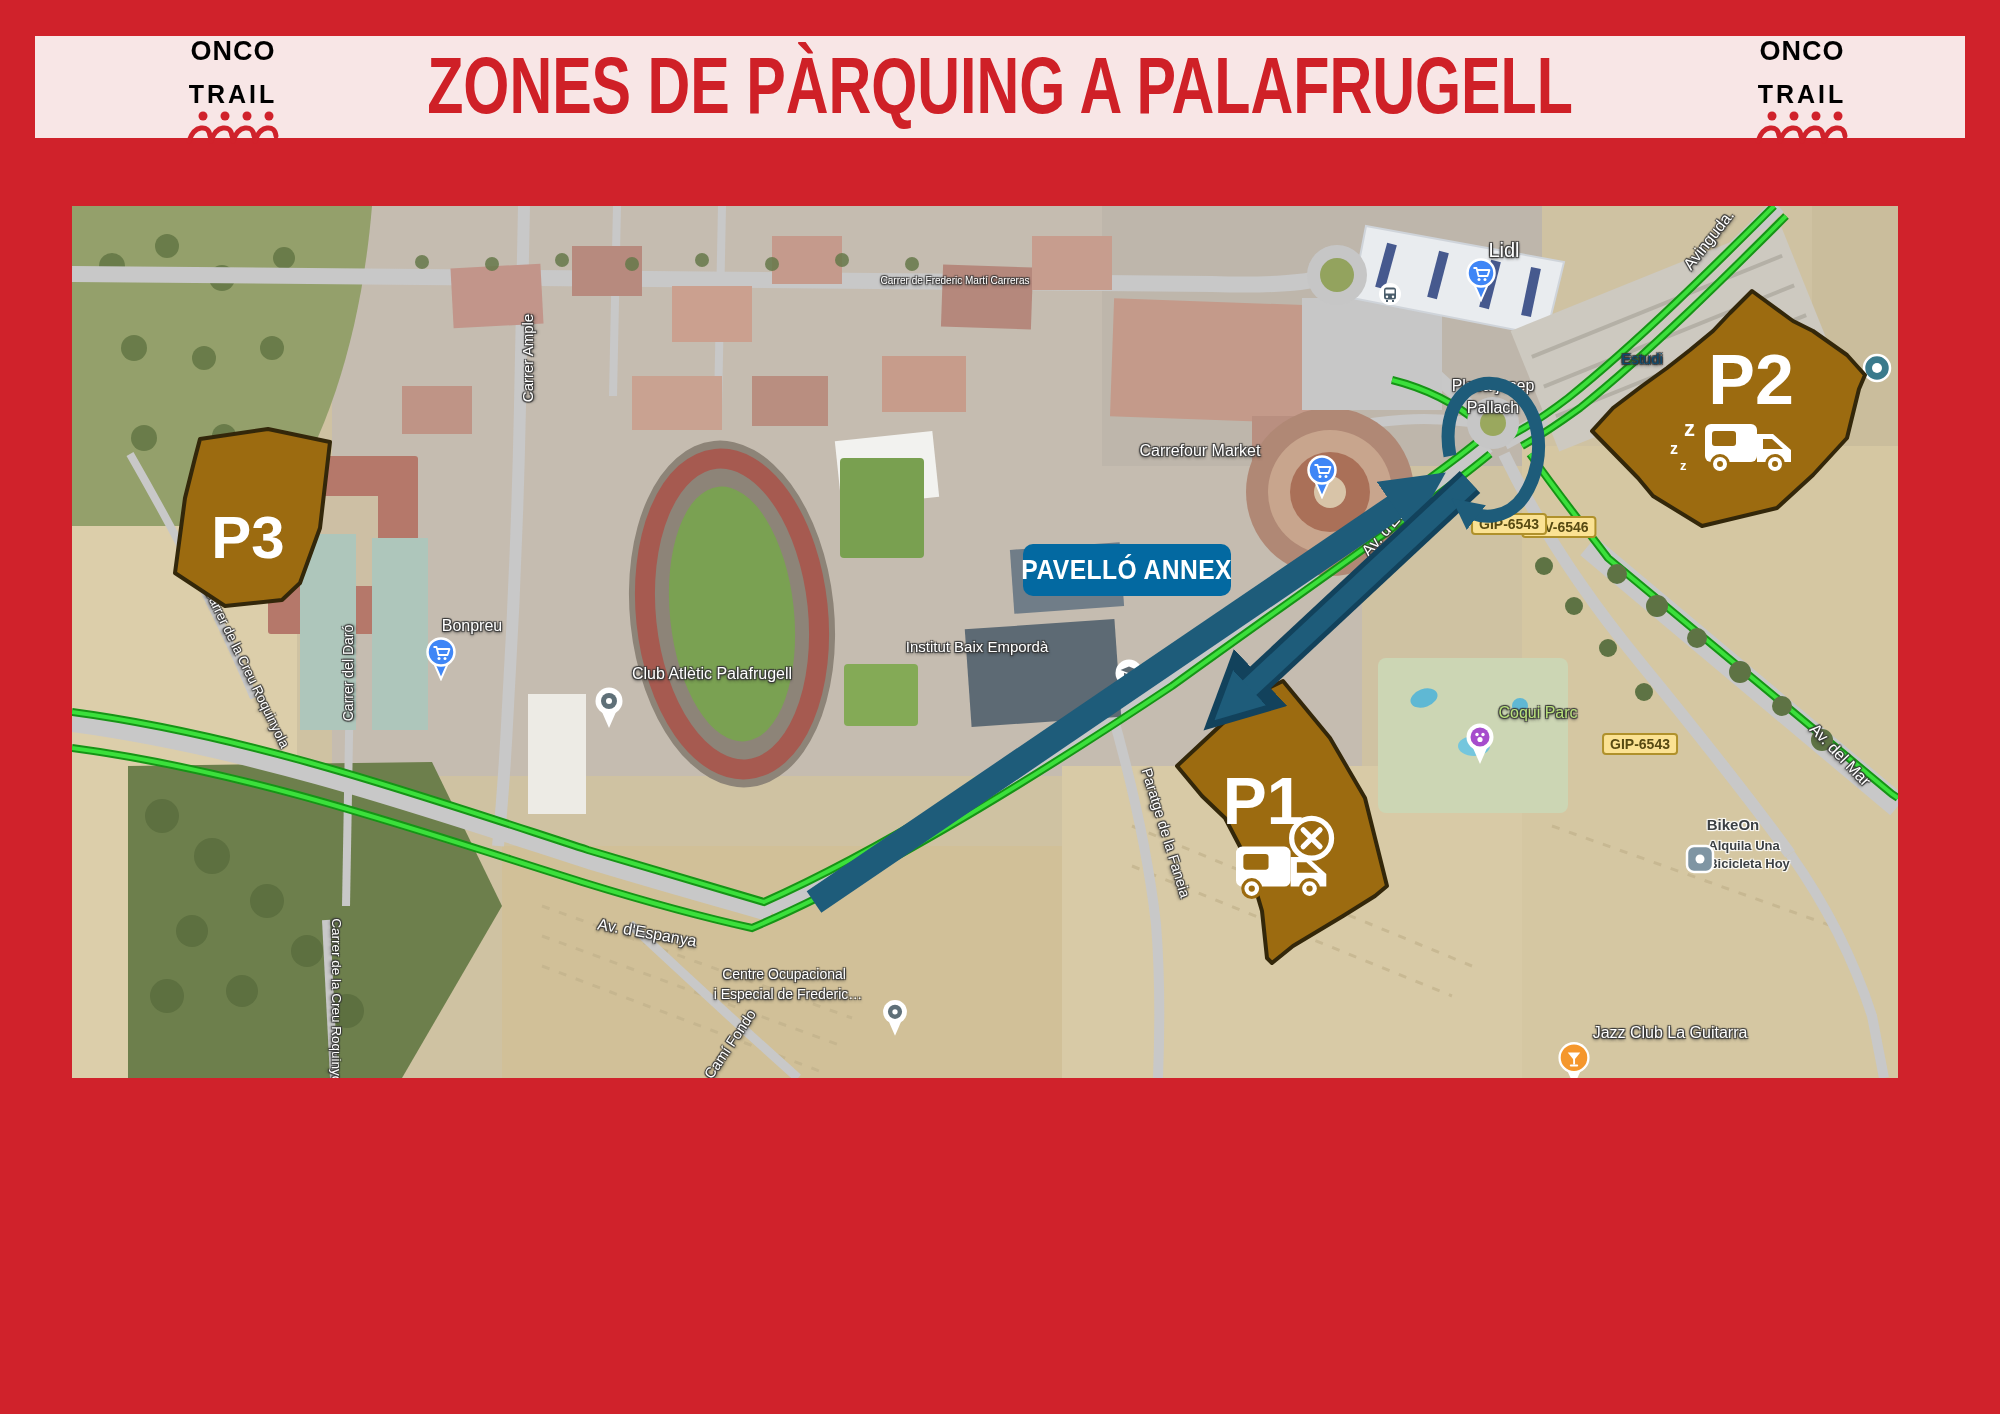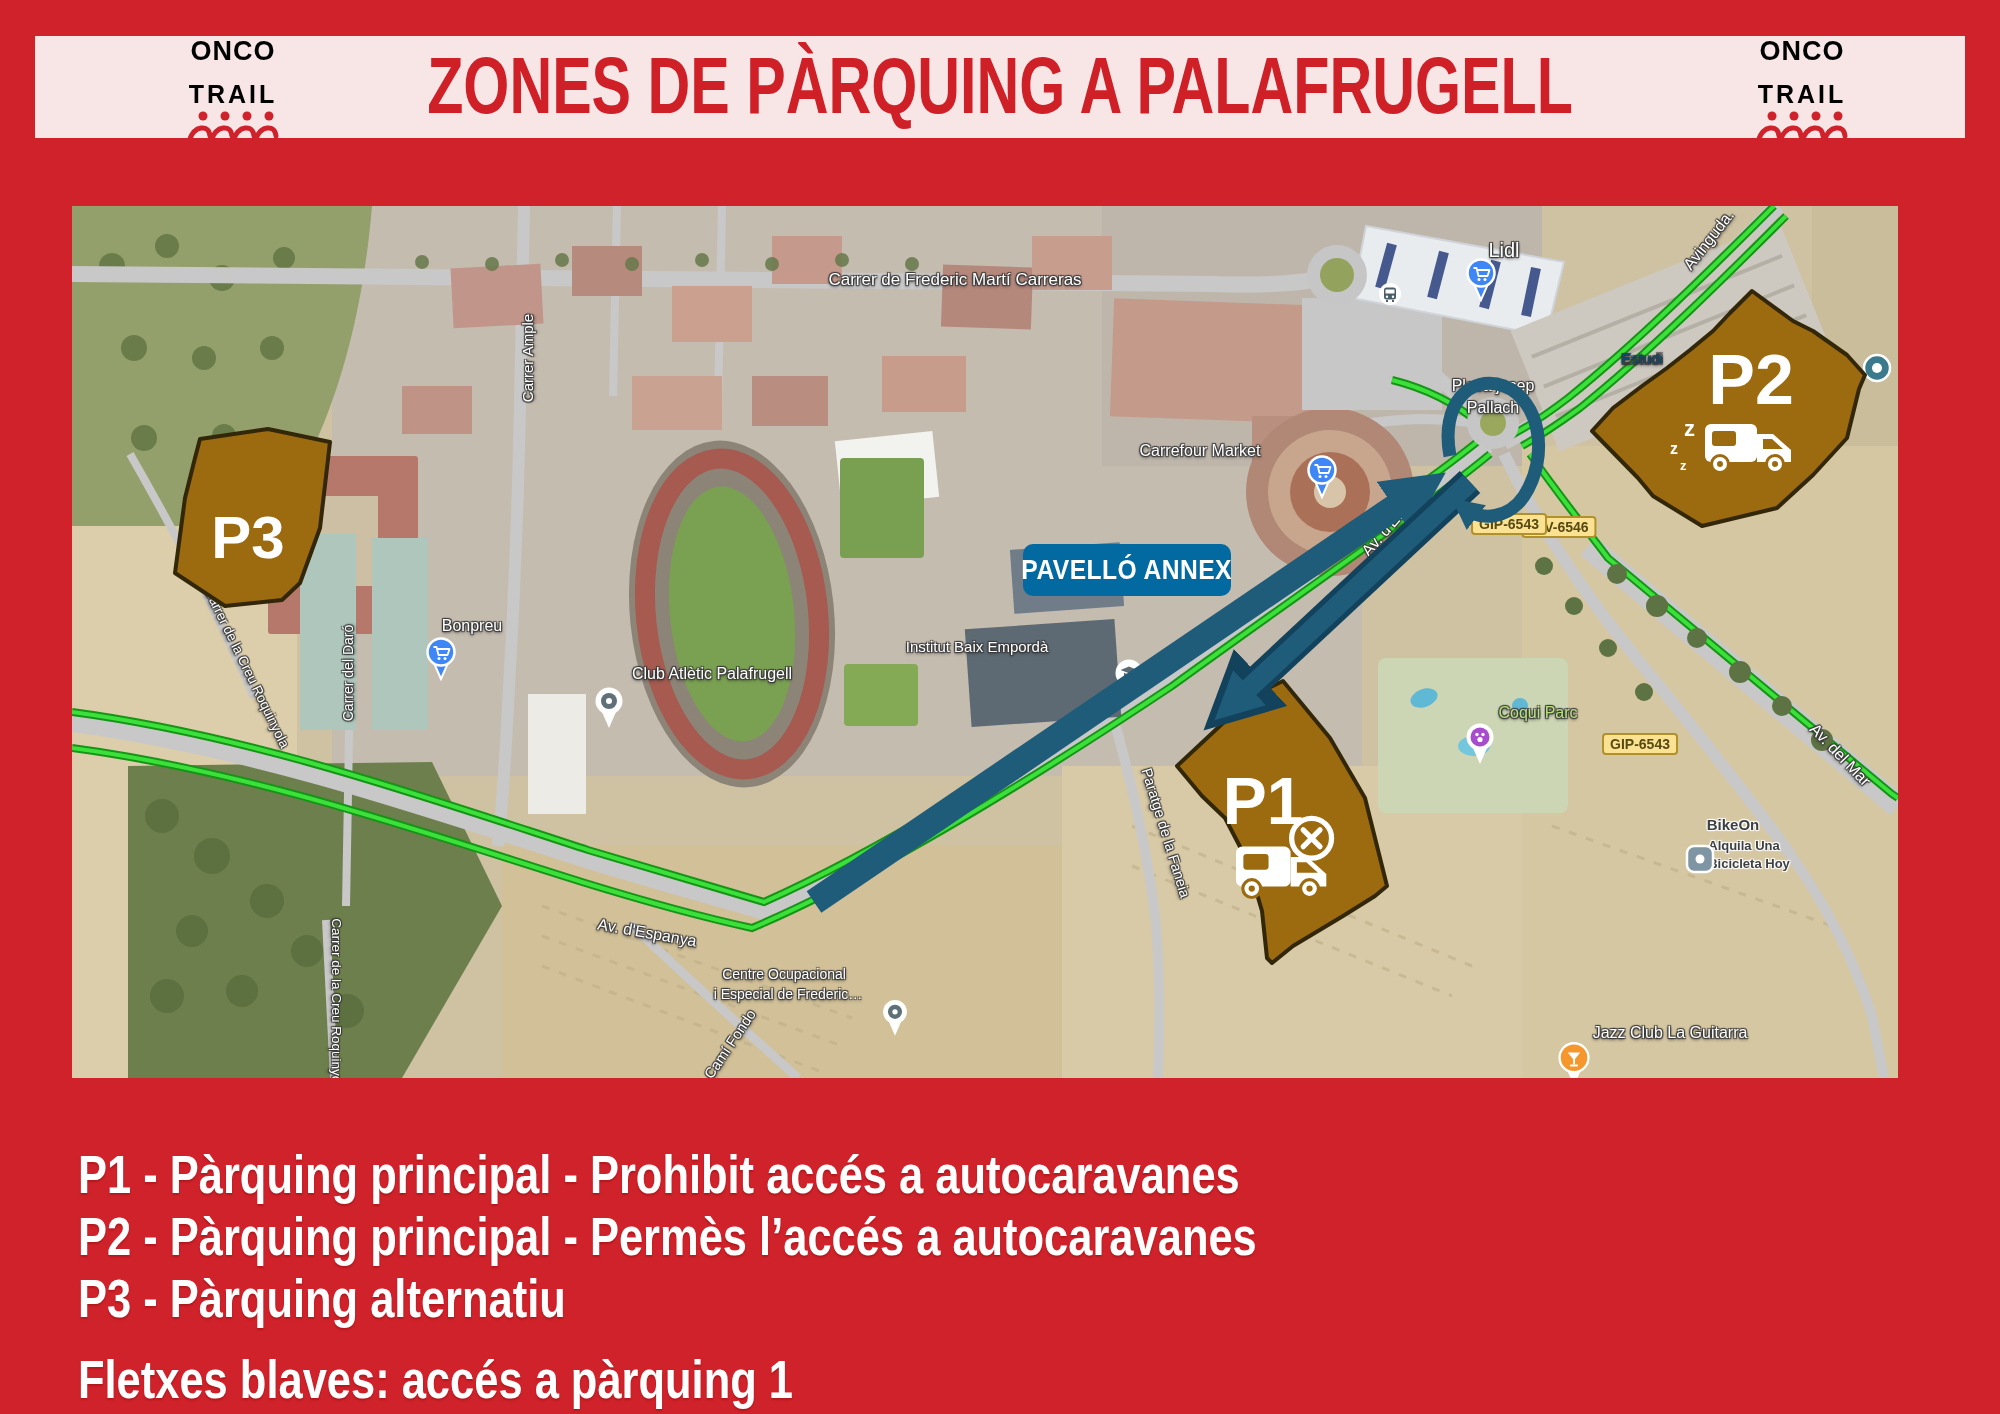--- a/index.html
+++ b/index.html
@@ -252,21 +252,21 @@
         <circle cx="1668" cy="466" r="11"></circle>
           <circle cx="1710" cy="500" r="10"></circle>
           <circle cx="1750" cy="534" r="11"></circle>
         <circle cx="1472" cy="360" r="9"></circle>
           <circle cx="1502" cy="400" r="9"></circle>
           <circle cx="1536" cy="442" r="9"></circle>
         <circle cx="1572" cy="486" r="9"></circle>
       </g>
     </svg>
 
-    <div class="ml" style="left:883px;top:74px;font-size:17px;">Carrer de Frederic Martí Carreras</div>
+    <div class="ml" style="left:883px;top:74px;font-size:10px;">Carrer de Frederic Martí Carreras</div>
     <div class="ml" style="left:455px;top:152px;font-size:15px;--r:-90deg;">Carrer Ample</div>
     <div class="ml" style="left:276px;top:467px;font-size:14px;--r:-90deg;">Carrer del Daró</div>
     <div class="ml" style="left:175px;top:462px;font-size:13.5px;--r:64deg;">Carrer de la Creu Roquinyola</div>
     <div class="ml" style="left:264px;top:800px;font-size:13.5px;--r:90deg;">Carrer de la Creu Roquinyola</div>
     <div class="ml" style="left:575px;top:727px;font-size:16px;--r:10deg;">Av. d'Espanya</div>
     <div class="ml" style="left:1326px;top:310px;font-size:16px;--r:-49deg;">Av. d'Espanya</div>
     <div class="ml" style="left:1094px;top:627px;font-size:14.5px;--r:73deg;">Paratge de la Faneia</div>
     <div class="ml" style="left:658px;top:838px;font-size:14.5px;--r:-56deg;">Camí Fondo</div>
     <div class="ml" style="left:1637px;top:34px;font-size:16px;--r:-52deg;">Avinguda.</div>
     <div class="ml" style="left:1768px;top:549px;font-size:16px;--r:46deg;">Av. del Mar</div>
@@ -448,20 +448,14 @@
 
       <g>
         <line x1="742" y1="696" x2="1348" y2="284" stroke="#1e5c7a" stroke-width="26" marker-end="url(#mT)"></line>
         <line x1="1398" y1="276" x2="1160" y2="498" stroke="#12425c" stroke-width="30" marker-end="url(#mD)"></line>
         <line x1="1398" y1="276" x2="1160" y2="498" stroke="#1e5c7a" stroke-width="20" marker-end="url(#mT)"></line>
         <path d="M1378,250 C1368,198 1398,168 1432,180 C1468,194 1478,250 1452,290 C1437,312 1410,316 1392,302" fill="none" stroke="#1e5c7a" stroke-width="13" marker-end="url(#mT)"></path>
       </g>
     </svg>
   </div>
 
-  <div id="legend">
-    <div class="line">P1 - Pàrquing principal - Prohibit accés a autocaravanes</div>
-    <div class="line">P2 - Pàrquing principal - Permès l’accés a autocaravanes</div>
-    <div class="line">P3 - Pàrquing alternatiu</div>
-    <div class="line note">Fletxes blaves: accés a pàrquing 1</div>
-  </div>
 
 </div>
 
 </body></html>

